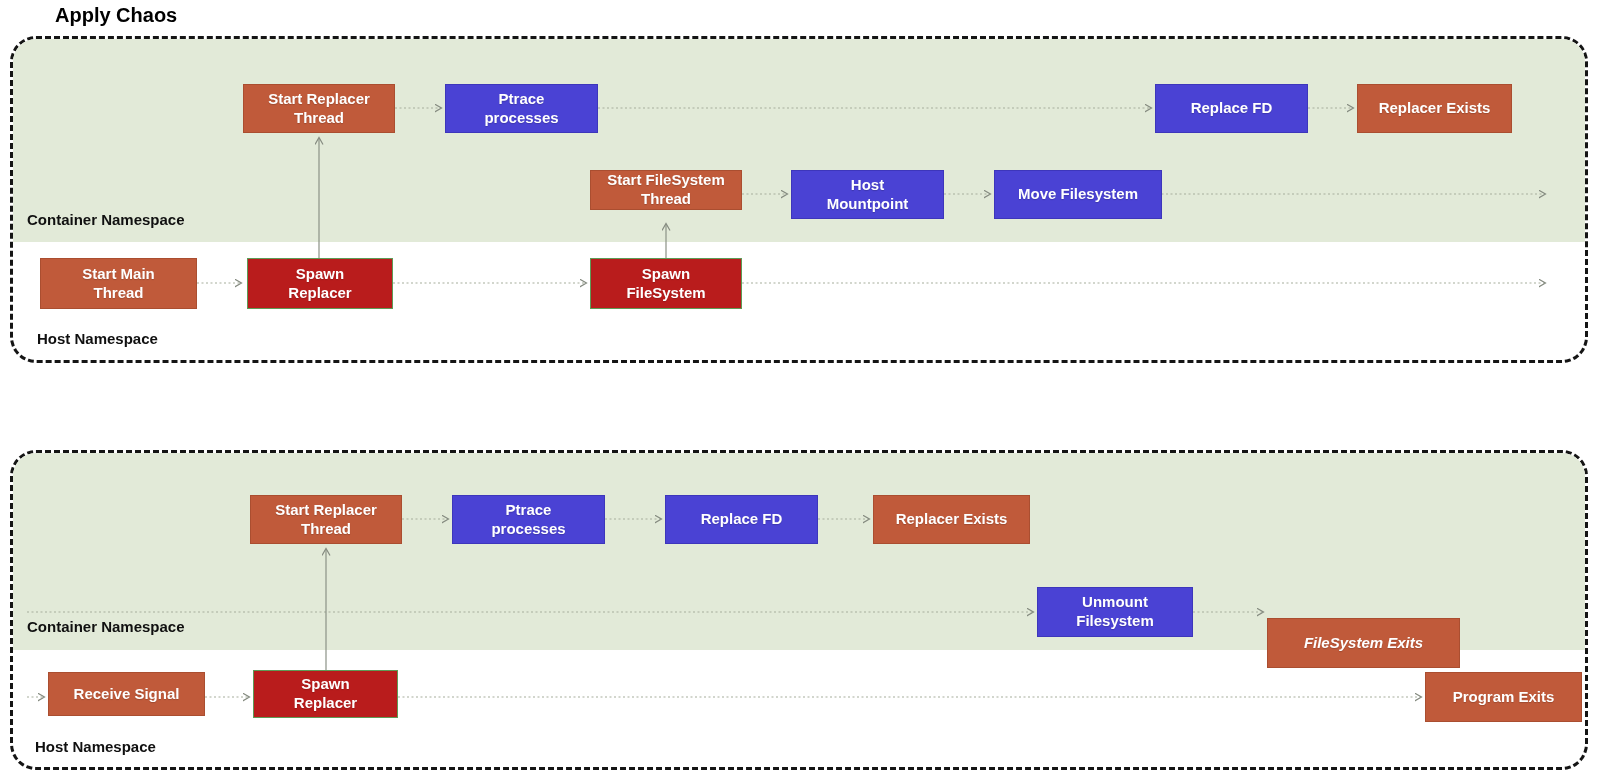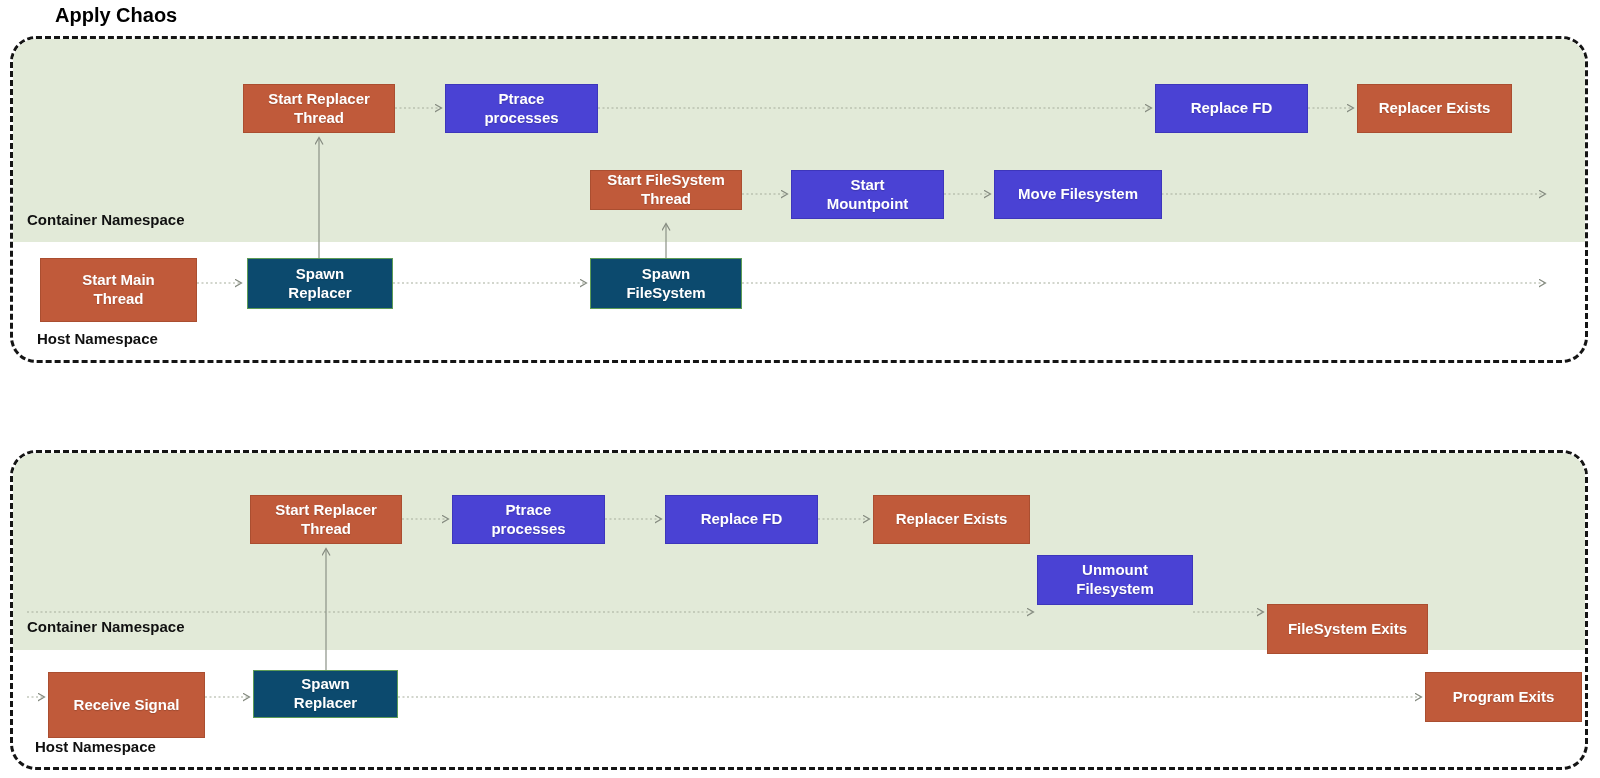--- a/index.html
+++ b/index.html
@@ -17,21 +17,21 @@
   .greenfill{position:absolute;left:0;top:0;right:0;background:#e2ead8;}
   .ns-label{position:absolute;font-weight:700;font-size:15px;color:#101010;}
   .node{
     position:absolute;display:flex;align-items:center;justify-content:center;
     color:#ffffff;font-weight:700;font-size:15px;text-align:center;
     white-space:pre-line;line-height:1.25;box-sizing:border-box;
     text-shadow:0 1px 1px rgba(0,0,0,0.18);
   }
   .orange{background:#c05a3a;border:1px solid #aa4e30;}
   .blue{background:#4a42d4;border:1px solid #3d36bb;}
-  .green{background:#0c4a6e;border:1px solid #5d9b56;}
+  .green{background:#b91c1c;border:1px solid #5d9b56;}
   svg.connectors{position:absolute;left:0;top:0;pointer-events:none;}
   .dash{stroke:#a6ad9c;stroke-width:1.2;stroke-dasharray:2 2.5;fill:none;}
   .solid{stroke:#8b9186;stroke-width:1.2;fill:none;}
 </style>
 </head>
 <body>
 
 <div class="title">Apply Chaos</div>
 
 <div class="panel" style="left:10px;top:36px;width:1578px;height:327px;">
@@ -79,35 +79,35 @@
 </svg>
 
 <div class="node orange" style="left:243px;top:84px;width:152px;height:49px;">Start Replacer
 Thread</div>
 <div class="node blue" style="left:445px;top:84px;width:153px;height:49px;">Ptrace
 processes</div>
 <div class="node blue" style="left:1155px;top:84px;width:153px;height:49px;">Replace FD</div>
 <div class="node orange" style="left:1357px;top:84px;width:155px;height:49px;">Replacer Exists</div>
 <div class="node orange" style="left:590px;top:170px;width:152px;height:40px;">Start FileSystem
 Thread</div>
-<div class="node blue" style="left:791px;top:170px;width:153px;height:49px;">Start
+<div class="node blue" style="left:791px;top:170px;width:153px;height:49px;">Host
 Mountpoint</div>
 <div class="node blue" style="left:994px;top:170px;width:168px;height:49px;">Move Filesystem</div>
-<div class="node orange" style="left:40px;top:258px;width:157px;height:64px;">Start Main
+<div class="node orange" style="left:40px;top:258px;width:157px;height:51px;">Start Main
 Thread</div>
 <div class="node green" style="left:247px;top:258px;width:146px;height:51px;">Spawn
 Replacer</div>
 <div class="node green" style="left:590px;top:258px;width:152px;height:51px;">Spawn
 FileSystem</div>
 
 <div class="node orange" style="left:250px;top:495px;width:152px;height:49px;">Start Replacer
 Thread</div>
 <div class="node blue" style="left:452px;top:495px;width:153px;height:49px;">Ptrace
 processes</div>
 <div class="node blue" style="left:665px;top:495px;width:153px;height:49px;">Replace FD</div>
 <div class="node orange" style="left:873px;top:495px;width:157px;height:49px;">Replacer Exists</div>
-<div class="node blue" style="left:1037px;top:555px;width:156px;height:50px;">Unmount
+<div class="node blue" style="left:1037px;top:587px;width:156px;height:50px;">Unmount
 Filesystem</div>
-<div class="node orange" style="left:1267px;top:604px;width:161px;height:50px;">FileSystem Exits</div>
-<div class="node orange" style="left:48px;top:672px;width:157px;height:66px;">Receive Signal</div>
+<div class="node orange" style="left:1267px;top:618px;width:193px;height:50px;font-style:italic;">FileSystem Exits</div>
+<div class="node orange" style="left:48px;top:672px;width:157px;height:44px;">Receive Signal</div>
 <div class="node green" style="left:253px;top:670px;width:145px;height:48px;">Spawn
 Replacer</div>
 <div class="node orange" style="left:1425px;top:672px;width:157px;height:50px;">Program Exits</div>
 
 </body></html>

